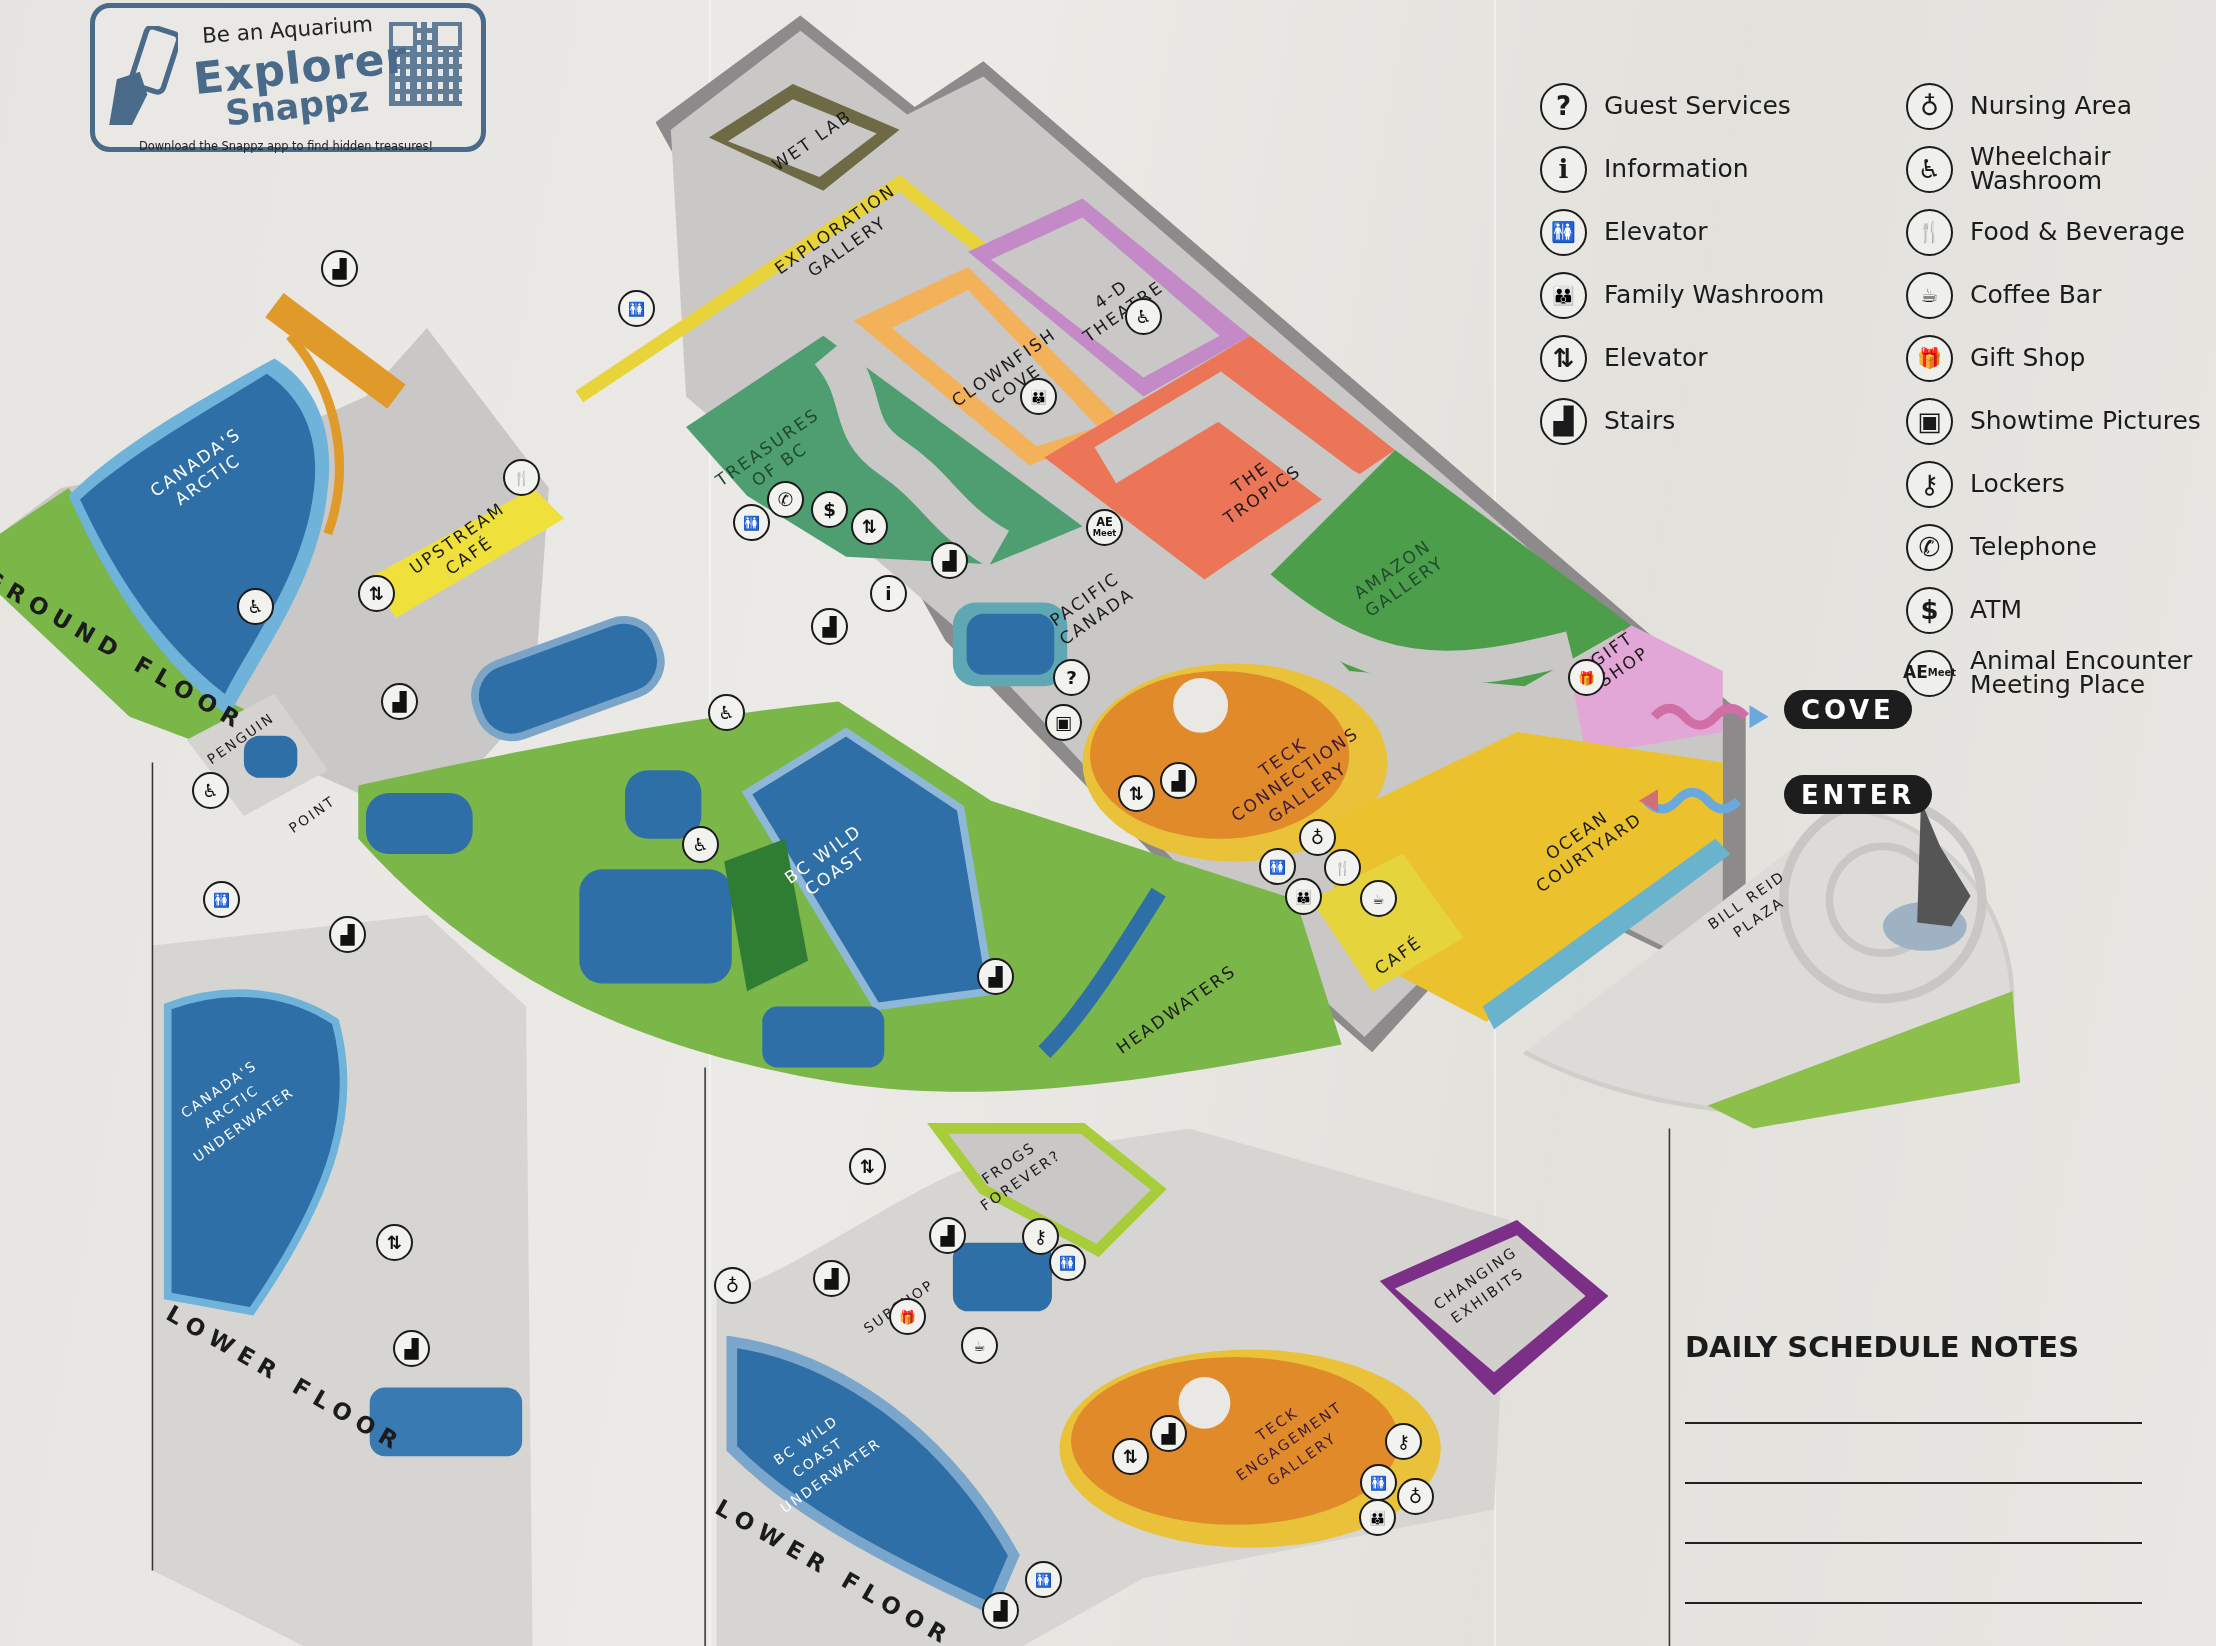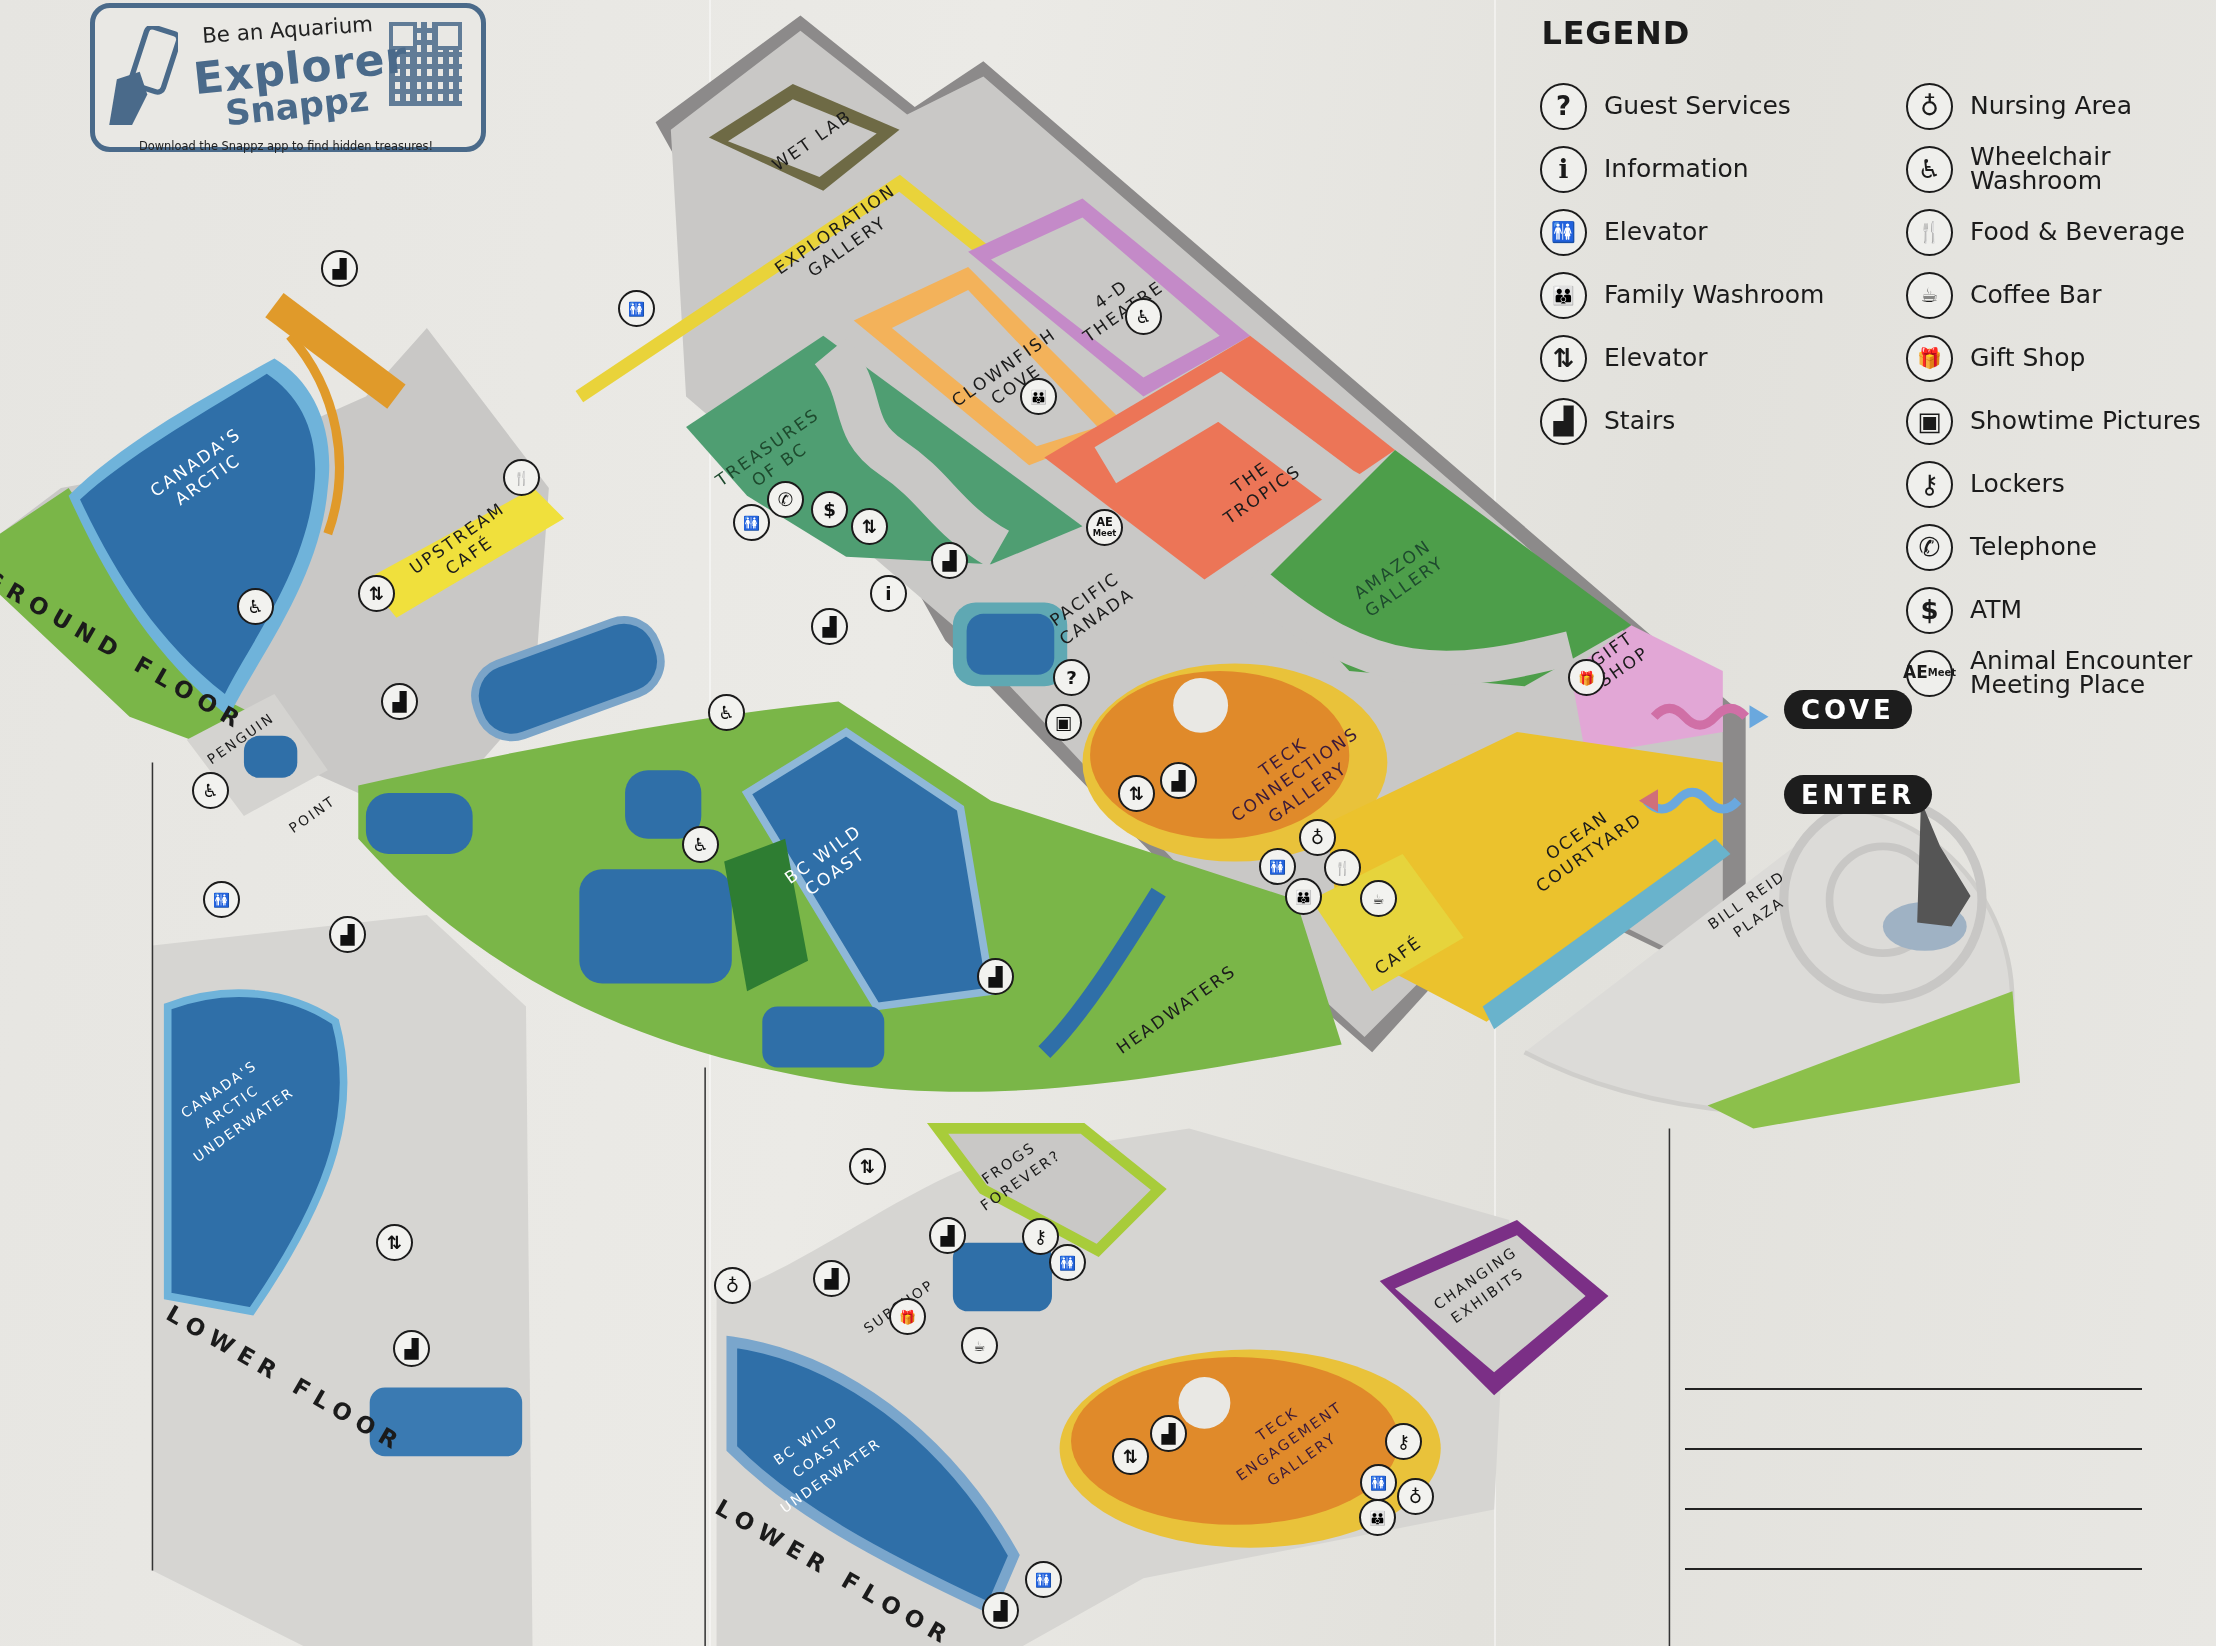--- a/index.html
+++ b/index.html
@@ -139,21 +139,20 @@
     <path d="M0,130 L10,70 L40,60 L50,90 L30,130 Z" fill="#4a6a8a"></path>
   </svg>
   <div class="be">Be an Aquarium</div>
   <div class="explorer">Explorer</div>
   <div class="snappz">Snappz</div>
   <div class="qr"></div>
   <div class="dl">Download the Snappz app to find hidden treasures!</div>
 </div>
 
 <div class="legend">
-  <h2>LEGEND</h2>
   <div class="lg-col" style="left:0">
     <div class="lg-item">
         <span class="ic">?</span>
         <span class="tx">Guest Services</span>
       </div>
     <div class="lg-item">
         <span class="ic" style="font-family:'DejaVu Serif',serif">i</span>
         <span class="tx">Information</span>
       </div>
     <div class="lg-item">
@@ -323,18 +322,19 @@
     <div class="mk" style="left: 1112px; top: 1438px;">⇅</div>
     <div class="mk" style="left: 1385px; top: 1423px;">⚷</div>
     <div class="mk" style="left: 1360px; top: 1464px; font-size: 13.7px;">🚻</div>
     <div class="mk" style="left: 1397px; top: 1478px;">♁</div>
     <div class="mk" style="left: 1359px; top: 1499px; font-size: 13.7px;">👪</div>
     <div class="mk" style="left: 982px; top: 1592px;">▟</div>
     <div class="mk" style="left: 1025px; top: 1561px; font-size: 13.7px;">🚻</div>
   </div>
 
 <div class="notes">
+  <h3>DAILY SCHEDULE NOTES</h3>
   <div class="line"></div>
   <div class="line"></div>
   <div class="line"></div>
   <div class="line"></div>
 </div>
 
 
 </body></html>

